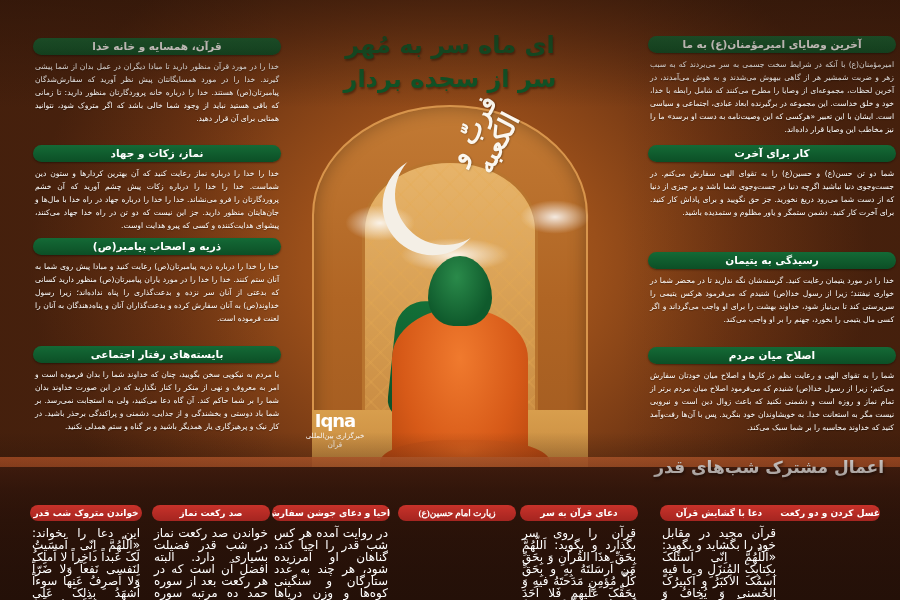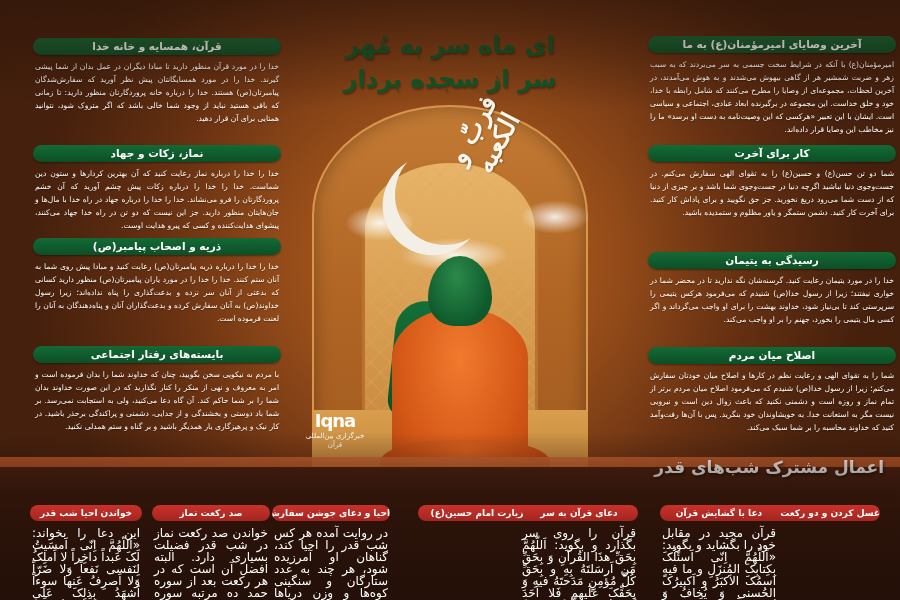--- a/index.html
+++ b/index.html
@@ -211,27 +211,27 @@
   <div class="pill-red">غسل کردن و دو رکعت نماز</div>
 </div>
 <div class="col" style="left:660px;">
   <div class="pill-red">دعا با گشایش قرآن</div>
   <div class="col-text">قرآن مجید در مقابل خود را بگشاید و بگوید: «اَللّهُمَّ اِنّی اَسئَلُکَ بِکِتابِکَ المُنزَلِ و ما فیهِ اسمُکَ الاَکبَرُ و اَکبیرُکَ الحُسنی وَ یُخافُ وَ یُرجی اَن تَجعَلَنی مِن عُتَقائِکَ مِنَ النّار» و حاجت بخواهد.</div>
 </div>
 <div class="col" style="left:520px;">
   <div class="pill-red">دعای قرآن به سر</div>
   <div class="col-text">قرآن را روی سر بگذارد و بگوید: اَللّهُمَّ بِحَقِّ هذَا القُرآنِ وَ بِحَقِّ مَن اَرسَلتَهُ بِهِ و بِحَقِّ کُلِّ مُؤمِنٍ مَدَحتَهُ فیهِ وَ بِحَقِّکَ عَلَیهِم فَلا اَحَدَ اَعرَفُ بِحَقِّکَ مِنکَ سپس به خدا و ۱۴ معصوم(ع) استعانت بجوید.</div>
 </div>
-<div class="col" style="left:418px;">
+<div class="col" style="left:398px;font-family:Liberation Serif, serif;">
   <div class="pill-red">زیارت امام حسین(ع)</div>
 </div>
 <div class="col" style="left:272px;">
   <div class="pill-red">احیا و دعای جوشن سفارش</div>
   <div class="col-text">در روایت آمده هر کس شب قدر را احیا کند، گناهان او آمرزیده شود، هر چند به عدد ستارگان و سنگینی کوه‌ها و وزن دریاها باشد. همچنین وارد شده دعای «جوشن کبیر» را در این سه شب بخواند.</div>
 </div>
 <div class="col" style="left:152px;">
   <div class="pill-red">صد رکعت نماز</div>
   <div class="col-text">خواندن صد رکعت نماز در شب قدر فضیلت بسیاری دارد. البته افضل آن است که در هر رکعت بعد از سوره حمد ده مرتبه سوره توحید را بخواند.</div>
 </div>
 <div class="col" style="left:30px;width:112px;">
-  <div class="pill-red">خواندن احیا شب قدر</div>
+  <div class="pill-red">خواندن متروک شب قدر</div>
   <div class="col-text">این دعا را بخواند: «اَللّهُمَّ اِنّی اَمسَیتُ لَکَ عَبداً داخِراً لا اَملِکُ لِنَفسی نَفعاً وَلا ضَرّاً وَلا اَصرِفُ عَنها سوءاً اَشهَدُ بِذلِکَ عَلی نَفسی وَاَعتَرِفُ لَکَ بِضَعفِ قُوَّتی وَ قِلَّةِ حیلَتی فَصَلِّ عَلی مُحَمَّدٍ وَ آلِ مُحَمَّدٍ...»</div>
 </div>
 
 </body></html>

